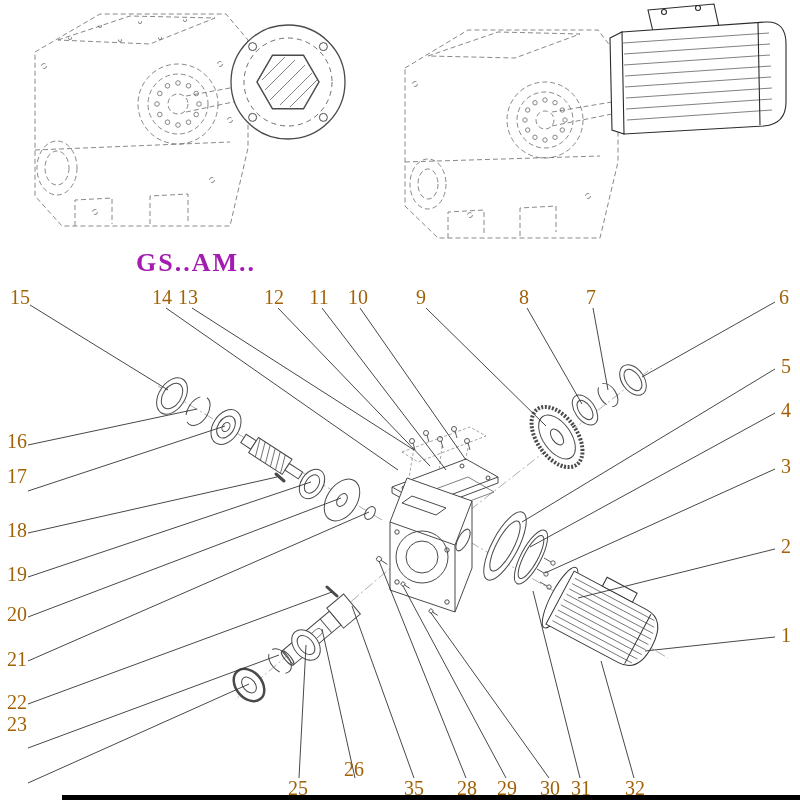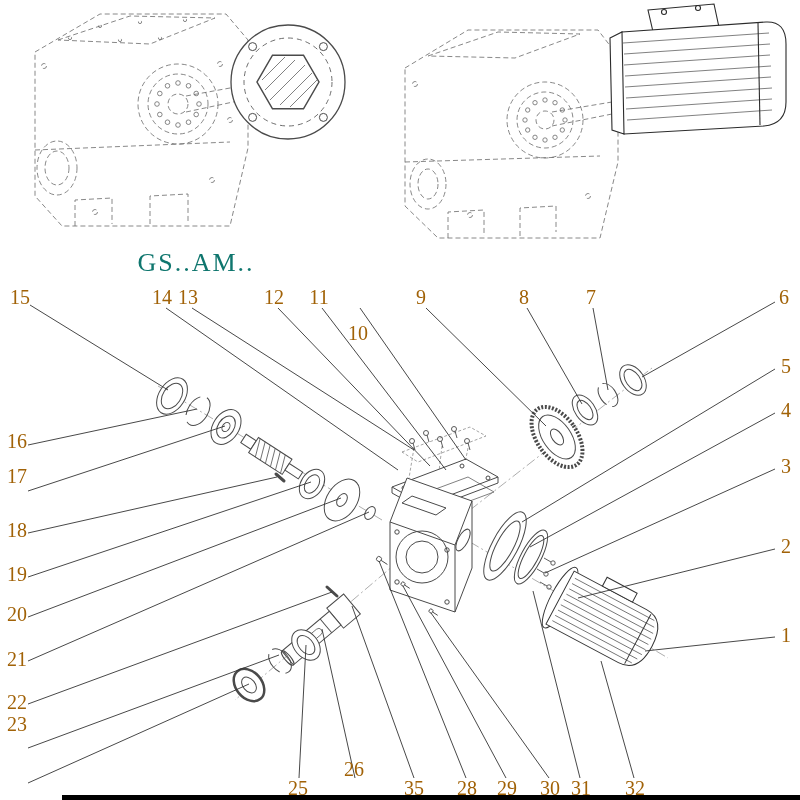--- a/index.html
+++ b/index.html
@@ -2,22 +2,22 @@
 <html><head>
 <meta charset="utf-8">
 <style>
   * { margin:0; padding:0; box-sizing:border-box; }
   html,body { width:800px; height:800px; background:#fff; }
   body { font-family:"Liberation Serif", serif; color:#111; }
   .canvas { position:relative; width:800px; height:800px; background:#fff; overflow:hidden; }
   .canvas > svg { position:absolute; left:0; top:0; }
   .model-label {
     position:absolute; transform:translate(-50%,-50%);
-    font-weight:normal; font-size:26px; letter-spacing:2px; white-space:nowrap;
-    font-family:"Liberation Serif", serif; color:#0f766e;
+    font-weight:bold; font-size:26px; letter-spacing:2px; white-space:nowrap;
+    font-family:"Liberation Serif", serif; color:#a21caf;
   }
   .callout {
     position:absolute; transform:translate(-50%,-50%);
     font-size:20px; line-height:1; color:#a16207; white-space:nowrap;
     font-family:"Liberation Serif", serif;
   }
 </style>
 </head>
 <body>
 
@@ -322,21 +322,21 @@
 
   <div class="callout" style="left:786px; top:635px;">1</div>
   <div class="callout" style="left:786px; top:546px;">2</div>
   <div class="callout" style="left:786px; top:466px;">3</div>
   <div class="callout" style="left:786px; top:410px;">4</div>
   <div class="callout" style="left:786px; top:366px;">5</div>
   <div class="callout" style="left:784px; top:297px;">6</div>
   <div class="callout" style="left:591px; top:297px;">7</div>
   <div class="callout" style="left:524px; top:297px;">8</div>
   <div class="callout" style="left:421px; top:297px;">9</div>
-  <div class="callout" style="left:358px; top:297px;margin-top:36px;">10</div>
+  <div class="callout" style="left:358px; top:297px;">10</div>
   <div class="callout" style="left:319px; top:297px;">11</div>
   <div class="callout" style="left:274px; top:297px;">12</div>
   <div class="callout" style="left:188px; top:297px;">13</div>
   <div class="callout" style="left:162px; top:297px;">14</div>
   <div class="callout" style="left:20px;  top:297px;">15</div>
   <div class="callout" style="left:17px;  top:441px;">16</div>
   <div class="callout" style="left:17px;  top:476px;">17</div>
   <div class="callout" style="left:17px;  top:530px;">18</div>
   <div class="callout" style="left:17px;  top:574px;">19</div>
   <div class="callout" style="left:17px;  top:614px;">20</div>

